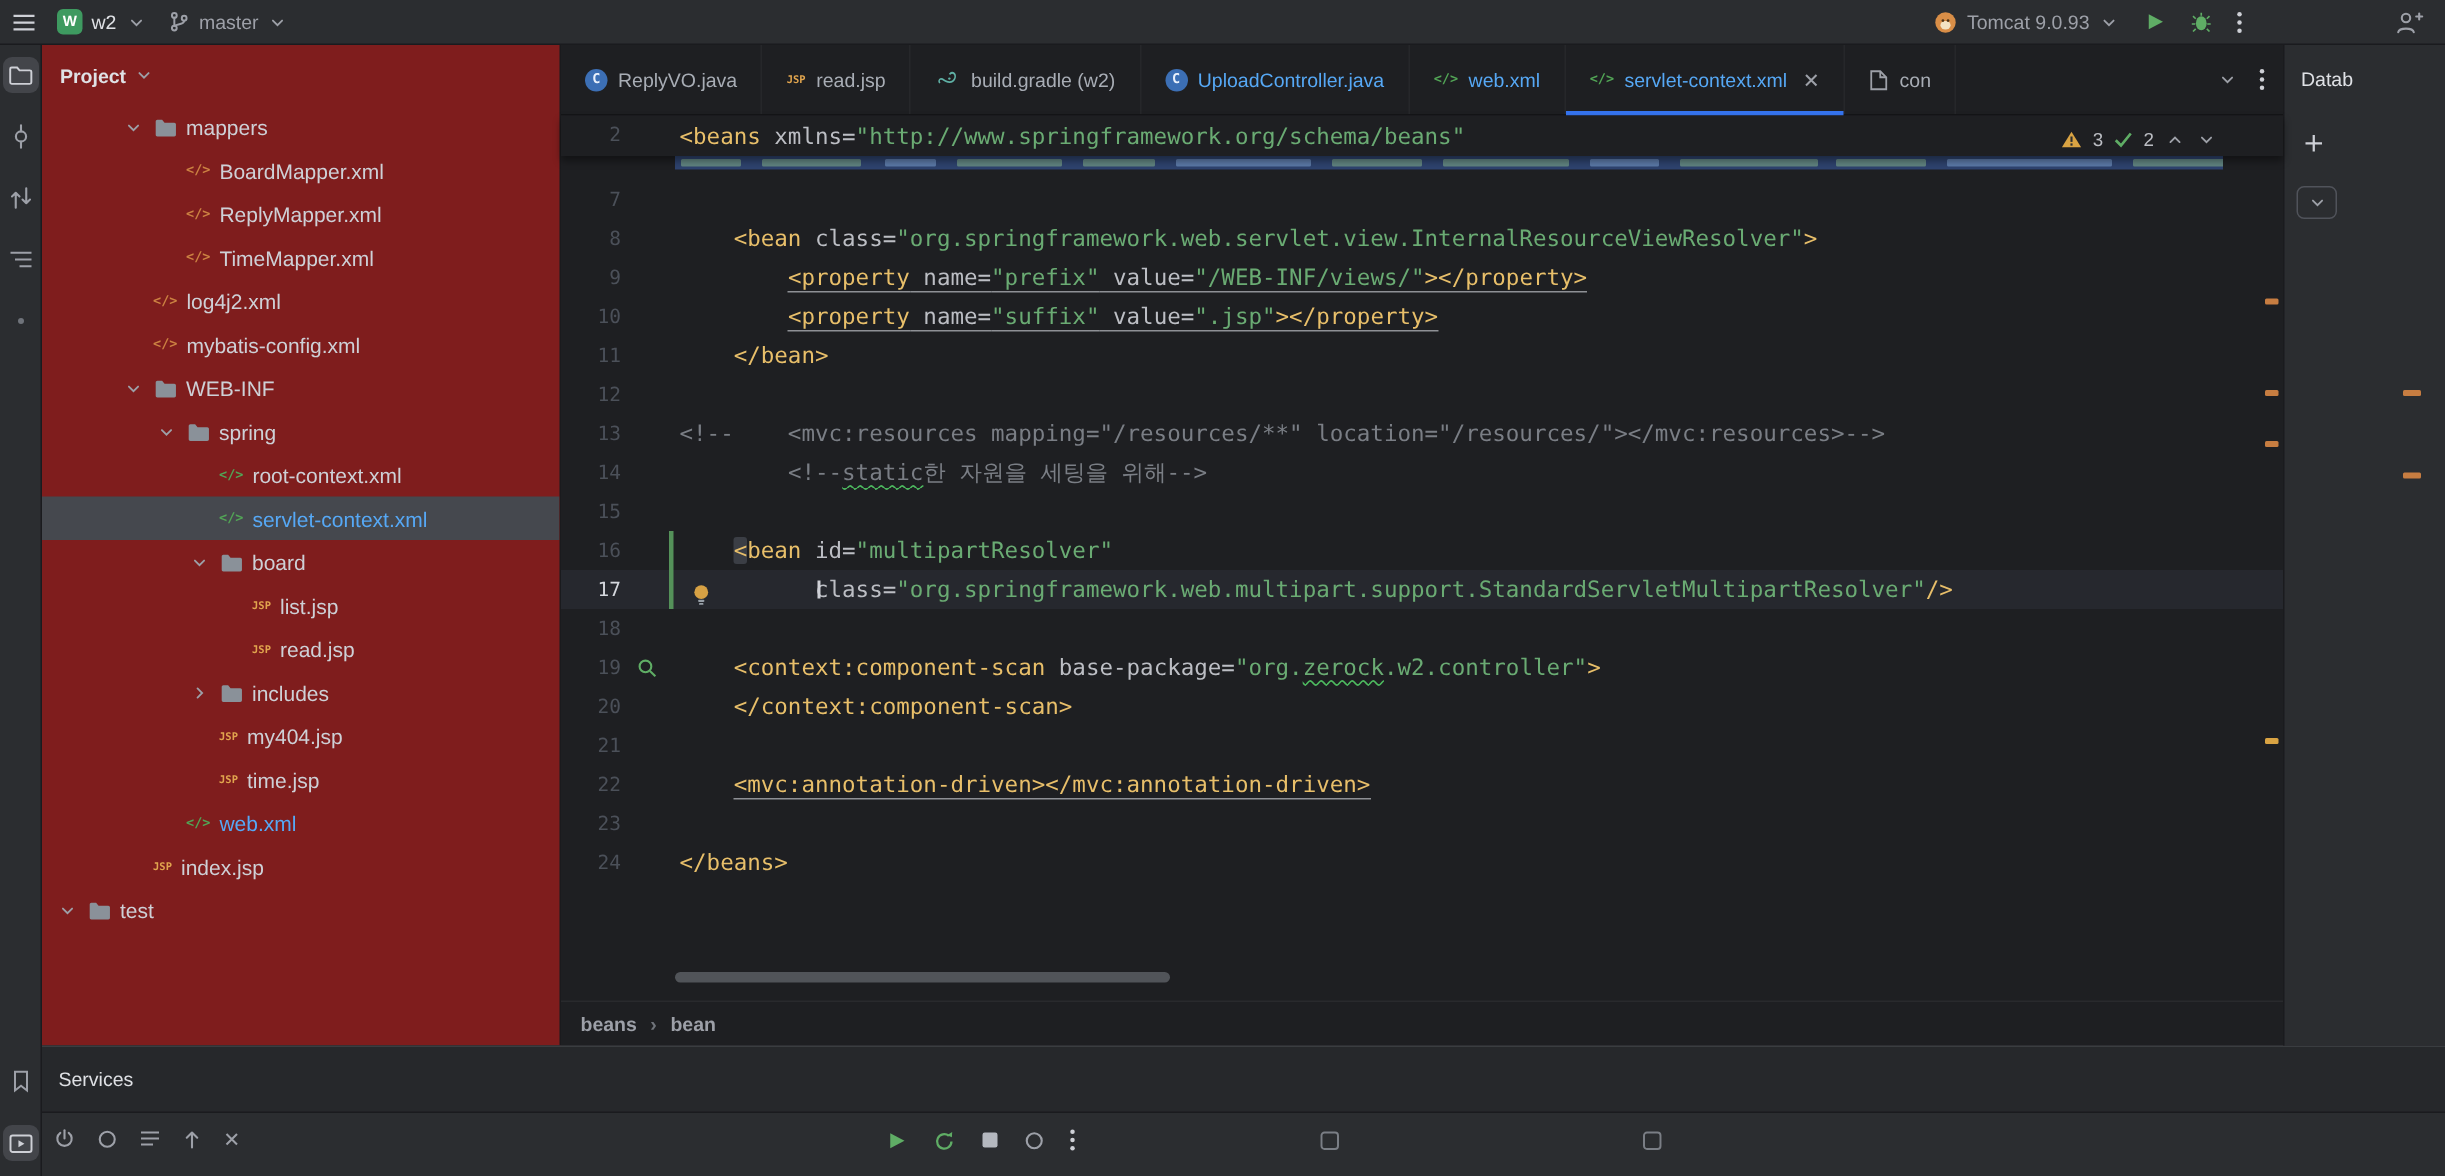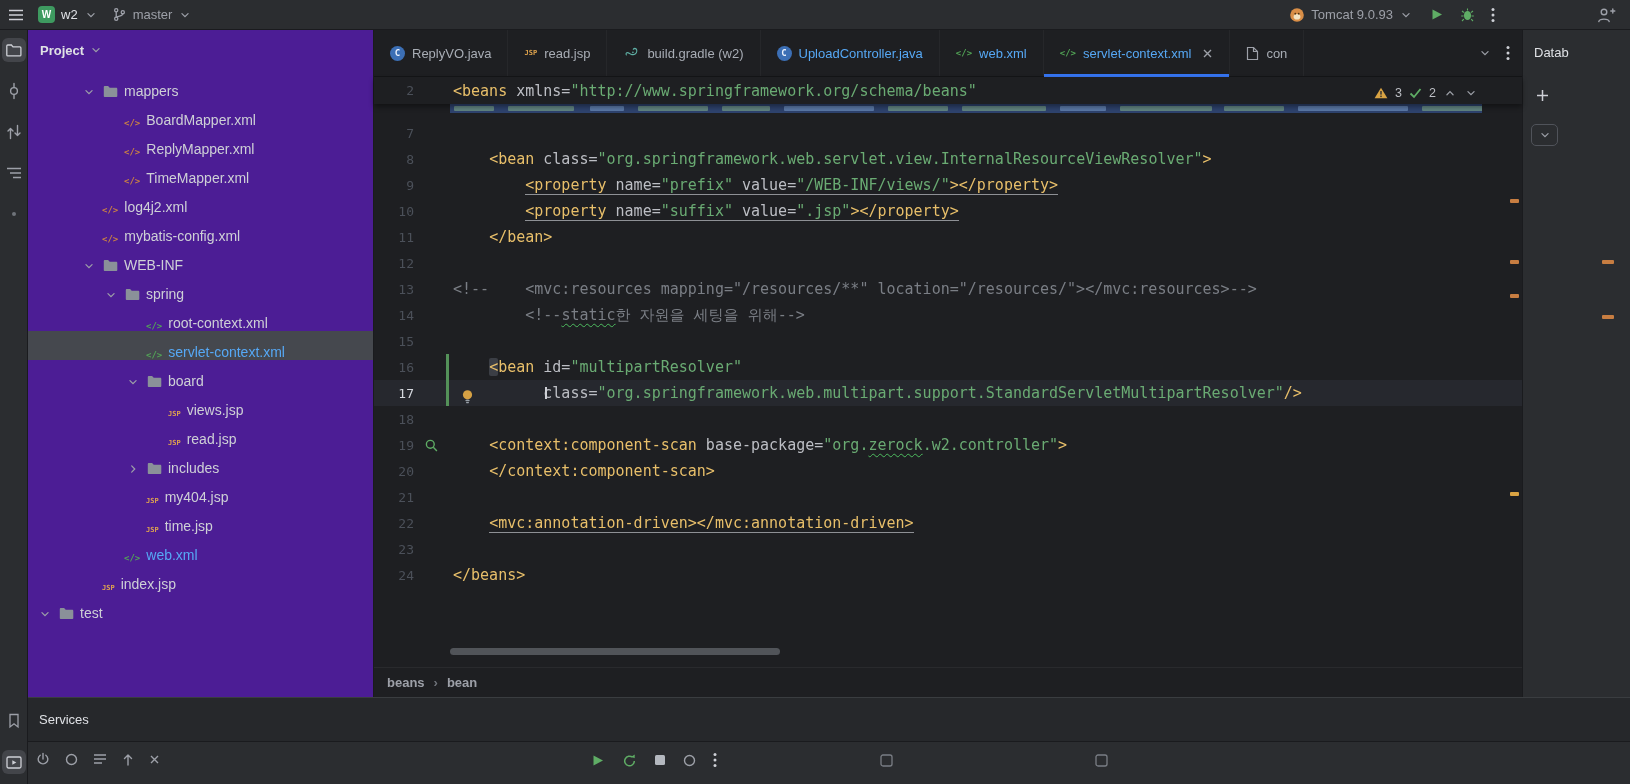--- a/index.html
+++ b/index.html
@@ -25,26 +25,26 @@
   .body { flex:1; display:flex; min-height:0; }
   .strip { width:28px; background:#2B2D30; border-right:1px solid #1A1B1E; flex:none;
     display:flex; flex-direction:column; align-items:center; padding:8px 0 10px; gap:17px; }
   .strip .spacer { flex:1; }
   .sbtn { width:24px; height:24px; border-radius:6px; display:flex; align-items:center; justify-content:center; }
   .sbtn.active { background:#43454A; }
   .rightcol { flex:1; display:flex; flex-direction:column; min-width:0; }
   .mainrow { flex:1; display:flex; min-height:0; }
 
   
-  .project { width:346px; flex:none; background:#4c1d95; border-right:1px solid #1A1B1E;
+  .project { width:346px; flex:none; background:#7f1d1d; border-right:1px solid #1A1B1E;
     display:flex; flex-direction:column; }
   .proj-head { height:40px; flex:none; display:flex; align-items:center; gap:5px; padding-left:12px;
     color:#DFE1E5; font-size:13px; font-weight:bold; }
   .tree { flex:1; overflow:hidden; font-size:14px; }
-  .trow { height:29px; display:flex; align-items:flex-end; gap:6px; white-space:nowrap; }
+  .trow { height:29px; display:flex; align-items:center; gap:6px; white-space:nowrap; }
   .trow.selected { background:#45484E; }
   .tchev { width:14px; }
   .tlbl { color:#CED0D6; }
   .tlbl.blue { color:#56A8F5; }
   .fic { font-family:"DejaVu Sans Mono",monospace; font-weight:bold; font-style:normal; }
   .fic.xml { color:#CC8242; font-size:9px; }
   .fic.spr { color:#52A556; font-size:9px; }
   .fic.jsp { color:#E0A44E; font-size:7px; }
   .fic.cls { width:15px; height:15px; border-radius:50%; background:#3C6FB5; color:#EAF1FC;
     font-size:9px; display:inline-flex; align-items:center; justify-content:center; }
@@ -355,21 +355,21 @@
                     <path d="M1.8 4c0-.6.5-1.1 1.1-1.1h3.2l1.6 1.9h6.5c.6 0 1.1.5 1.1 1.1v7c0 .6-.5 1.1-1.1 1.1H2.9c-.6 0-1.1-.5-1.1-1.1z" fill="#8A9199"></path>
                   </svg>
                 </span>
                 <span class="tlbl">board</span>
               </div>
               <div class="trow" style="padding-left:120px">
                 <span class="tchev icn"></span>
                 <span class="icn">
                   <i class="fic jsp">JSP</i>
                 </span>
-                <span class="tlbl">views.jsp</span>
+                <span class="tlbl">list.jsp</span>
               </div>
               <div class="trow" style="padding-left:120px">
                 <span class="tchev icn"></span>
                 <span class="icn">
                   <i class="fic jsp">JSP</i>
                 </span>
                 <span class="tlbl">read.jsp</span>
               </div>
               <div class="trow" style="padding-left:98px">
                 <span class="tchev icn">

